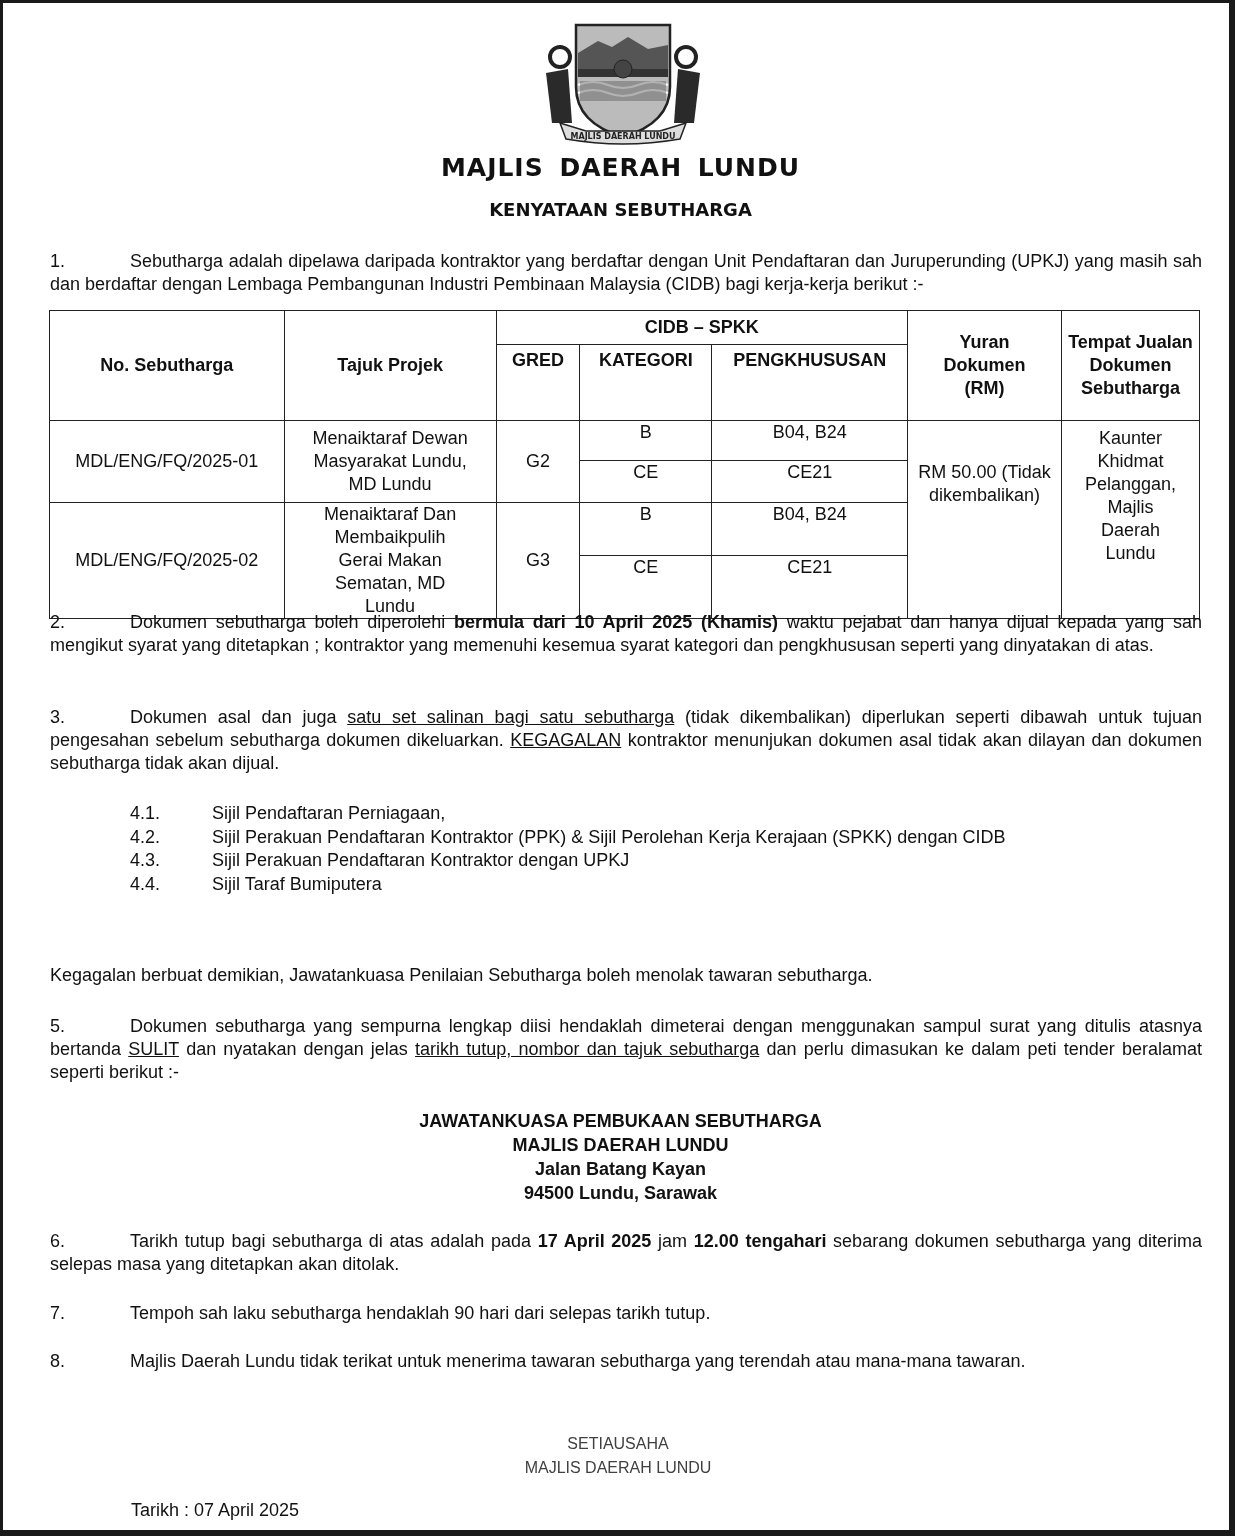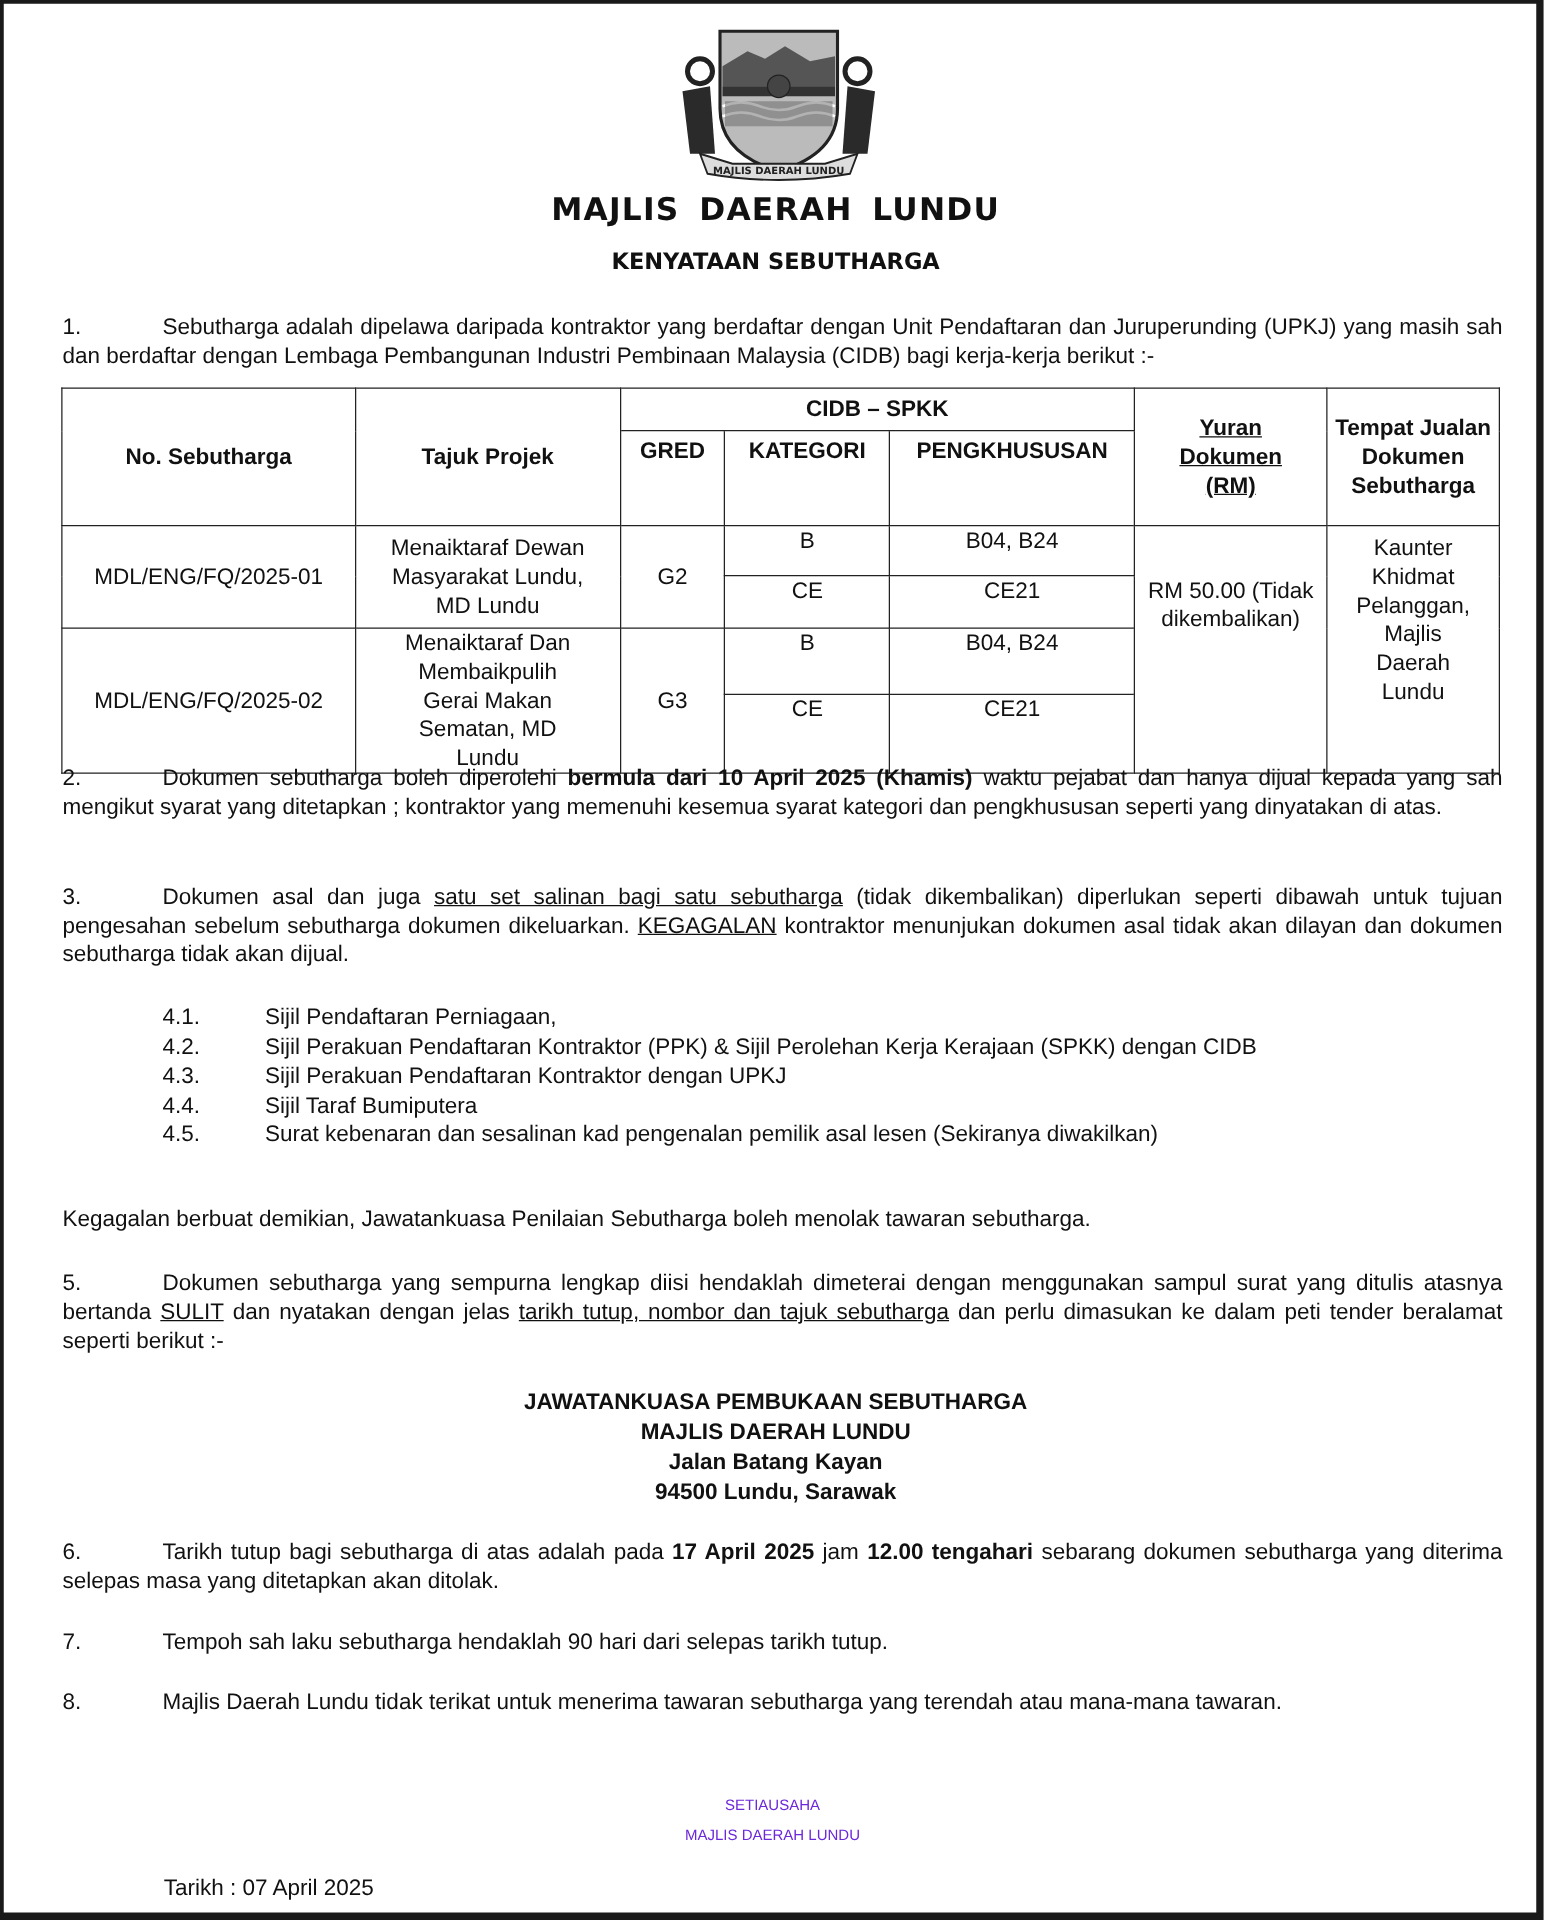--- a/index.html
+++ b/index.html
@@ -16,21 +16,21 @@
   .b { font-weight:bold; }
   .u { text-decoration:underline; font-weight:normal; }
   table.tender { position:absolute; left:46px; top:307px; width:1151px; border-collapse:collapse; font-family:"Liberation Sans", sans-serif; font-size:18px; color:#111; }
   table.tender td, table.tender th { border:1.5px solid #222; text-align:center; padding:0 4px; line-height:23px; }
   table.tender th { font-weight:bold; }
   .list4 { position:absolute; left:47px; top:799px; }
   .list4 .row { height:23.5px; white-space:nowrap; }
   .list4 .n { display:inline-block; width:80px; }
   .list4 .sn { display:inline-block; width:82px; }
   .center-block { position:absolute; left:0; width:1235px; text-align:center; font-weight:bold; font-family:"Liberation Sans", sans-serif; font-size:18px; line-height:24px; color:#111; }
-  .sig { position:absolute; left:430px; width:370px; text-align:center; font-family:"Liberation Sans", sans-serif; font-size:12px; line-height:24px; color:#6d28d9; }
+  .sig { position:absolute; left:430px; width:370px; text-align:center; font-family:"Liberation Sans", sans-serif; font-size:16px; line-height:24px; color:#404040; }
   .date { position:absolute; left:128px; top:1497px; font-family:"Liberation Sans", sans-serif; font-size:18px; color:#111; }
   .logo { position:absolute; left:535px; top:12px; width:170px; height:132px; }
 </style>
 </head>
 <body>
 
 <div class="frame">
 
   <svg class="logo" viewBox="0 0 170 132">
 
@@ -66,21 +66,21 @@
         <col style="width:132px">
         <col style="width:196px">
         <col style="width:154px">
         <col style="width:138px">
     </colgroup>
     <tbody>
         <tr style="height:34px;">
       <th rowspan="2">No. Sebutharga</th>
       <th rowspan="2">Tajuk Projek</th>
       <th colspan="3">CIDB – SPKK</th>
-      <th rowspan="2" style="padding:0 20px;text-decoration:underline;">Yuran Dokumen (RM)</th>
+      <th rowspan="2" style="padding:0 20px;">Yuran Dokumen (RM)</th>
       <th rowspan="2">Tempat Jualan Dokumen Sebutharga</th>
     </tr>
     <tr style="height:76px;">
       <th style="vertical-align:top; padding-top:4px;">GRED</th>
       <th style="vertical-align:top; padding-top:4px;">KATEGORI</th>
       <th style="vertical-align:top; padding-top:4px;">PENGKHUSUSAN</th>
     </tr>
     <tr style="height:40px;">
       <td rowspan="2">MDL/ENG/FQ/2025-01</td>
       <td rowspan="2" style="padding:0 16px;">Menaiktaraf Dewan Masyarakat Lundu, MD Lundu</td>
@@ -114,21 +114,20 @@
 
   <div class="para body" style="top:703px;">
     <span class="num">3.</span><span>Dokumen asal dan juga </span><span class="u">satu set salinan bagi satu sebutharga</span><span> (tidak dikembalikan) diperlukan seperti dibawah untuk tujuan pengesahan sebelum sebutharga dokumen dikeluarkan. </span><span class="u">KEGAGALAN</span><span> kontraktor menunjukan dokumen asal tidak akan dilayan dan dokumen sebutharga tidak akan dijual.</span>
   </div>
 
   <div class="list4 body">
     <div class="row" style="padding-left:80px;"><span class="sn">4.1.</span><span>Sijil Pendaftaran Perniagaan,</span></div>
     <div class="row" style="padding-left:80px;"><span class="sn">4.2.</span><span>Sijil Perakuan Pendaftaran Kontraktor (PPK) &amp; Sijil Perolehan Kerja Kerajaan (SPKK) dengan CIDB</span></div>
     <div class="row" style="padding-left:80px;"><span class="sn">4.3.</span><span>Sijil Perakuan Pendaftaran Kontraktor dengan UPKJ</span></div>
     <div class="row" style="padding-left:80px;"><span class="sn">4.4.</span><span>Sijil Taraf Bumiputera</span></div>
-    <div class="row" style="padding-left:80px;"><span class="sn">4.5.</span><span>Surat kebenaran dan sesalinan kad pengenalan pemilik asal lesen (Sekiranya diwakilkan)</span></div>
   </div>
 
   <div class="para body" style="top:961px;">Kegagalan berbuat demikian, Jawatankuasa Penilaian Sebutharga boleh menolak tawaran sebutharga.</div>
 
   <div class="para body" style="top:1012px;">
     <span class="num">5.</span><span>Dokumen sebutharga yang sempurna lengkap diisi hendaklah dimeterai dengan menggunakan sampul surat yang ditulis atasnya bertanda </span><span class="u">SULIT</span><span> dan nyatakan dengan jelas </span><span class="u" style="font-weight:normal;">tarikh tutup, nombor dan tajuk sebutharga</span><span> dan perlu dimasukan ke dalam peti tender beralamat seperti berikut :-</span>
   </div>
 
   <div class="center-block" style="top:1106px;">
     <div>JAWATANKUASA PEMBUKAAN SEBUTHARGA</div>

